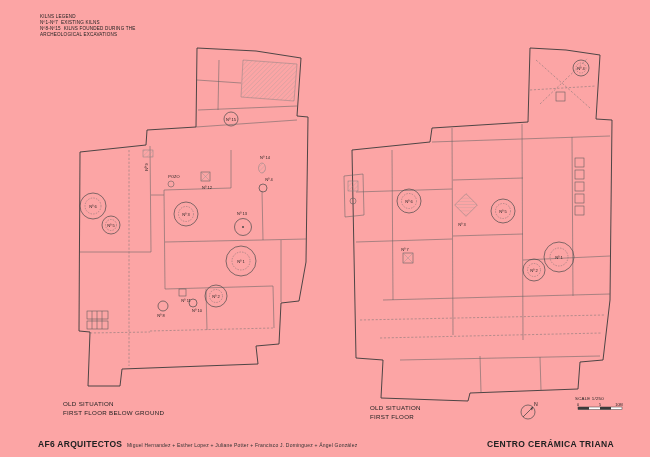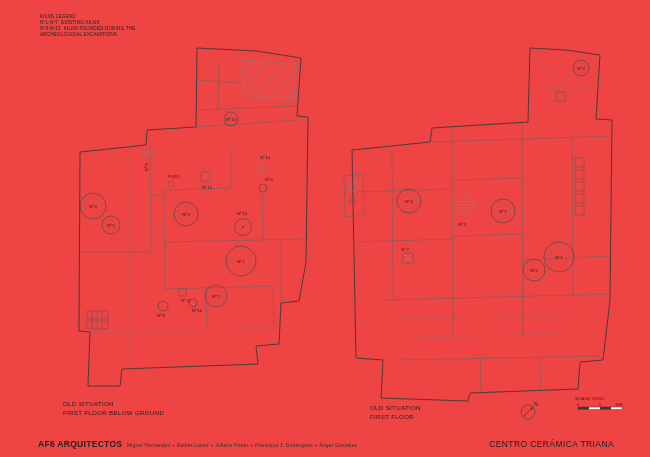--- a/index.html
+++ b/index.html
@@ -1,29 +1,29 @@
 <!DOCTYPE html>
 <html><head>
 <meta charset="utf-8">
 <style>
   html,body{margin:0;padding:0;background:#e8e8e8;}
   .sheet{
-    position:relative;width:650px;height:457px;background:#ef4444;
+    position:relative;width:650px;height:457px;background:#fca5a5;
     font-family:"Liberation Sans",sans-serif;color:#222;overflow:hidden;
   }
   
   .legend{position:absolute;left:40px;top:14px;font-size:4.6px;line-height:6px;letter-spacing:.2px;}
   .legend .lg-line{white-space:pre;}
   .caption{position:absolute;font-size:6.2px;line-height:8.5px;letter-spacing:.3px;}
   .caption-left{left:63px;top:400px;}
   .caption-right{left:370px;top:404px;}
   .footer{position:absolute;left:0;top:438px;width:650px;height:16px;}
   .firm{position:absolute;left:38px;top:1px;font-size:8.5px;font-weight:bold;letter-spacing:.3px;}
   .team{position:absolute;left:127px;top:4px;font-size:5px;letter-spacing:.2px;color:#333;}
-  .project{position:absolute;right:36px;top:1px;font-size:8.5px;font-weight:normal;letter-spacing:.4px;}
+  .project{position:absolute;right:36px;top:1px;font-size:8.5px;font-weight:bold;letter-spacing:.4px;}
   .scale-label{position:absolute;left:575px;top:396px;font-size:4.4px;letter-spacing:.2px;}
   
   svg.plan{position:absolute;left:0;top:0;}
   .outline{fill:none;stroke:#3a3a3a;stroke-width:0.9;}
   .wall{fill:none;stroke:#636363;stroke-width:0.55;}
   .wall-lt{fill:none;stroke:#8f8f8f;stroke-width:0.4;}
   .dash{fill:none;stroke:#707070;stroke-width:0.5;stroke-dasharray:2.2 1.7;}
   .kiln{fill:none;stroke:#4a4a4a;stroke-width:0.7;}
   .kiln-inner{fill:none;stroke:#6a6a6a;stroke-width:0.45;stroke-dasharray:1.5 1.2;}
   .struct{fill:none;stroke:#5a5a5a;stroke-width:0.55;}

